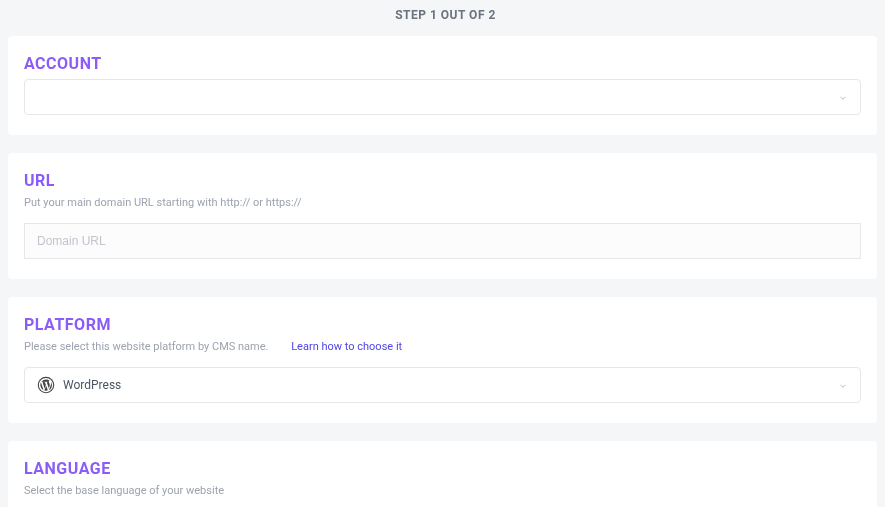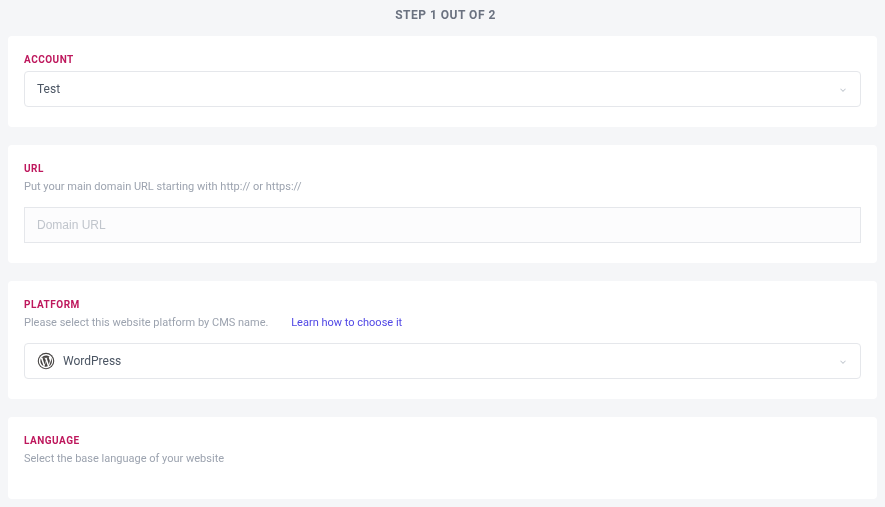--- a/index.html
+++ b/index.html
@@ -22,23 +22,23 @@
       margin-left: 6px;
       text-align: center;
     }
     .card {
       background-color: #ffffff;
       border-radius: 4px;
       padding: 18px 16px 20px 16px;
       margin-bottom: 18px;
     }
     .section-title {
-      font-size: 10px;
+      font-size: 16px;
       font-weight: 700;
-      color: #be185d;
+      color: #8b5cf6;
       letter-spacing: 0.5px;
       margin-bottom: 6px;
     }
     .section-desc {
       font-size: 11px;
       color: #9ca3af;
       margin-bottom: 14px;
     }
     .section-desc .link {
       color: #4f46e5;
@@ -101,21 +101,20 @@
   </style>
 </head>
 <body>
 
 <h1 class="page-title">STEP 1 OUT OF 2</h1>
 
 <div class="card">
   <div class="section-title">ACCOUNT</div>
   <div class="select-wrap">
     <div class="select-field">
-      <span class="value">Test</span>
       <span class="chevron">
         <svg viewBox="0 0 24 24" fill="none" stroke="currentColor" stroke-width="2.5">
             <polyline points="6 9 12 15 18 9"></polyline>
           </svg>
       </span>
     </div>
   </div>
 </div>
 
 <div class="card">

